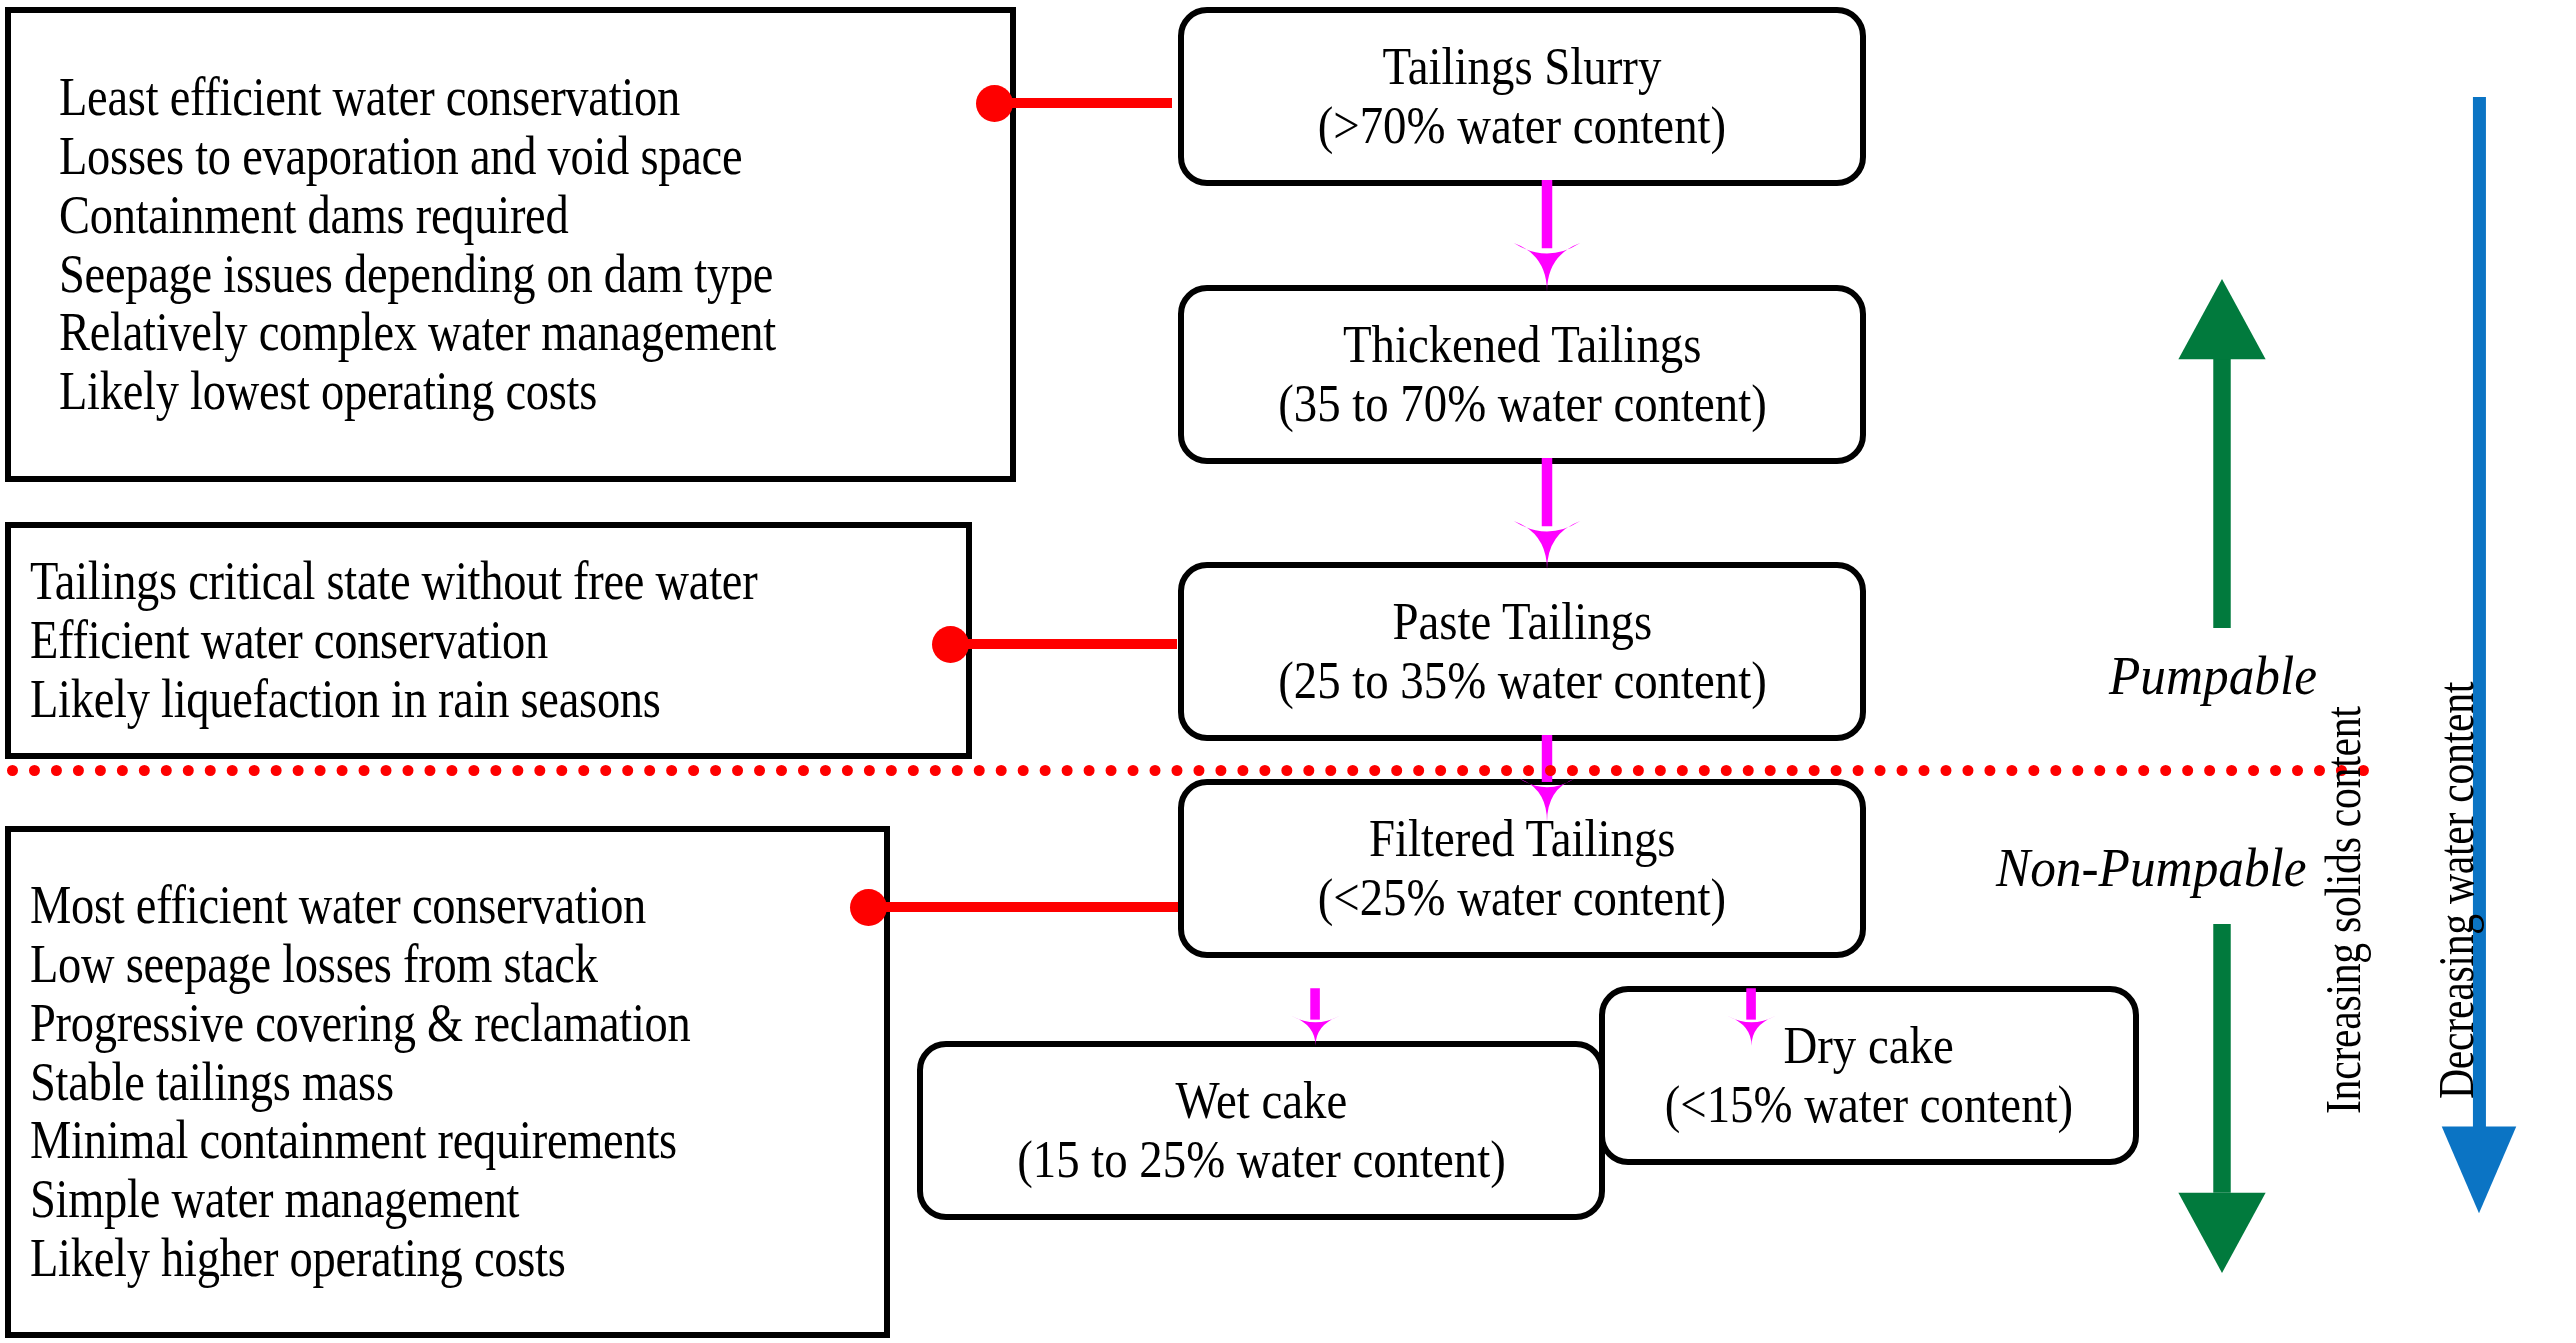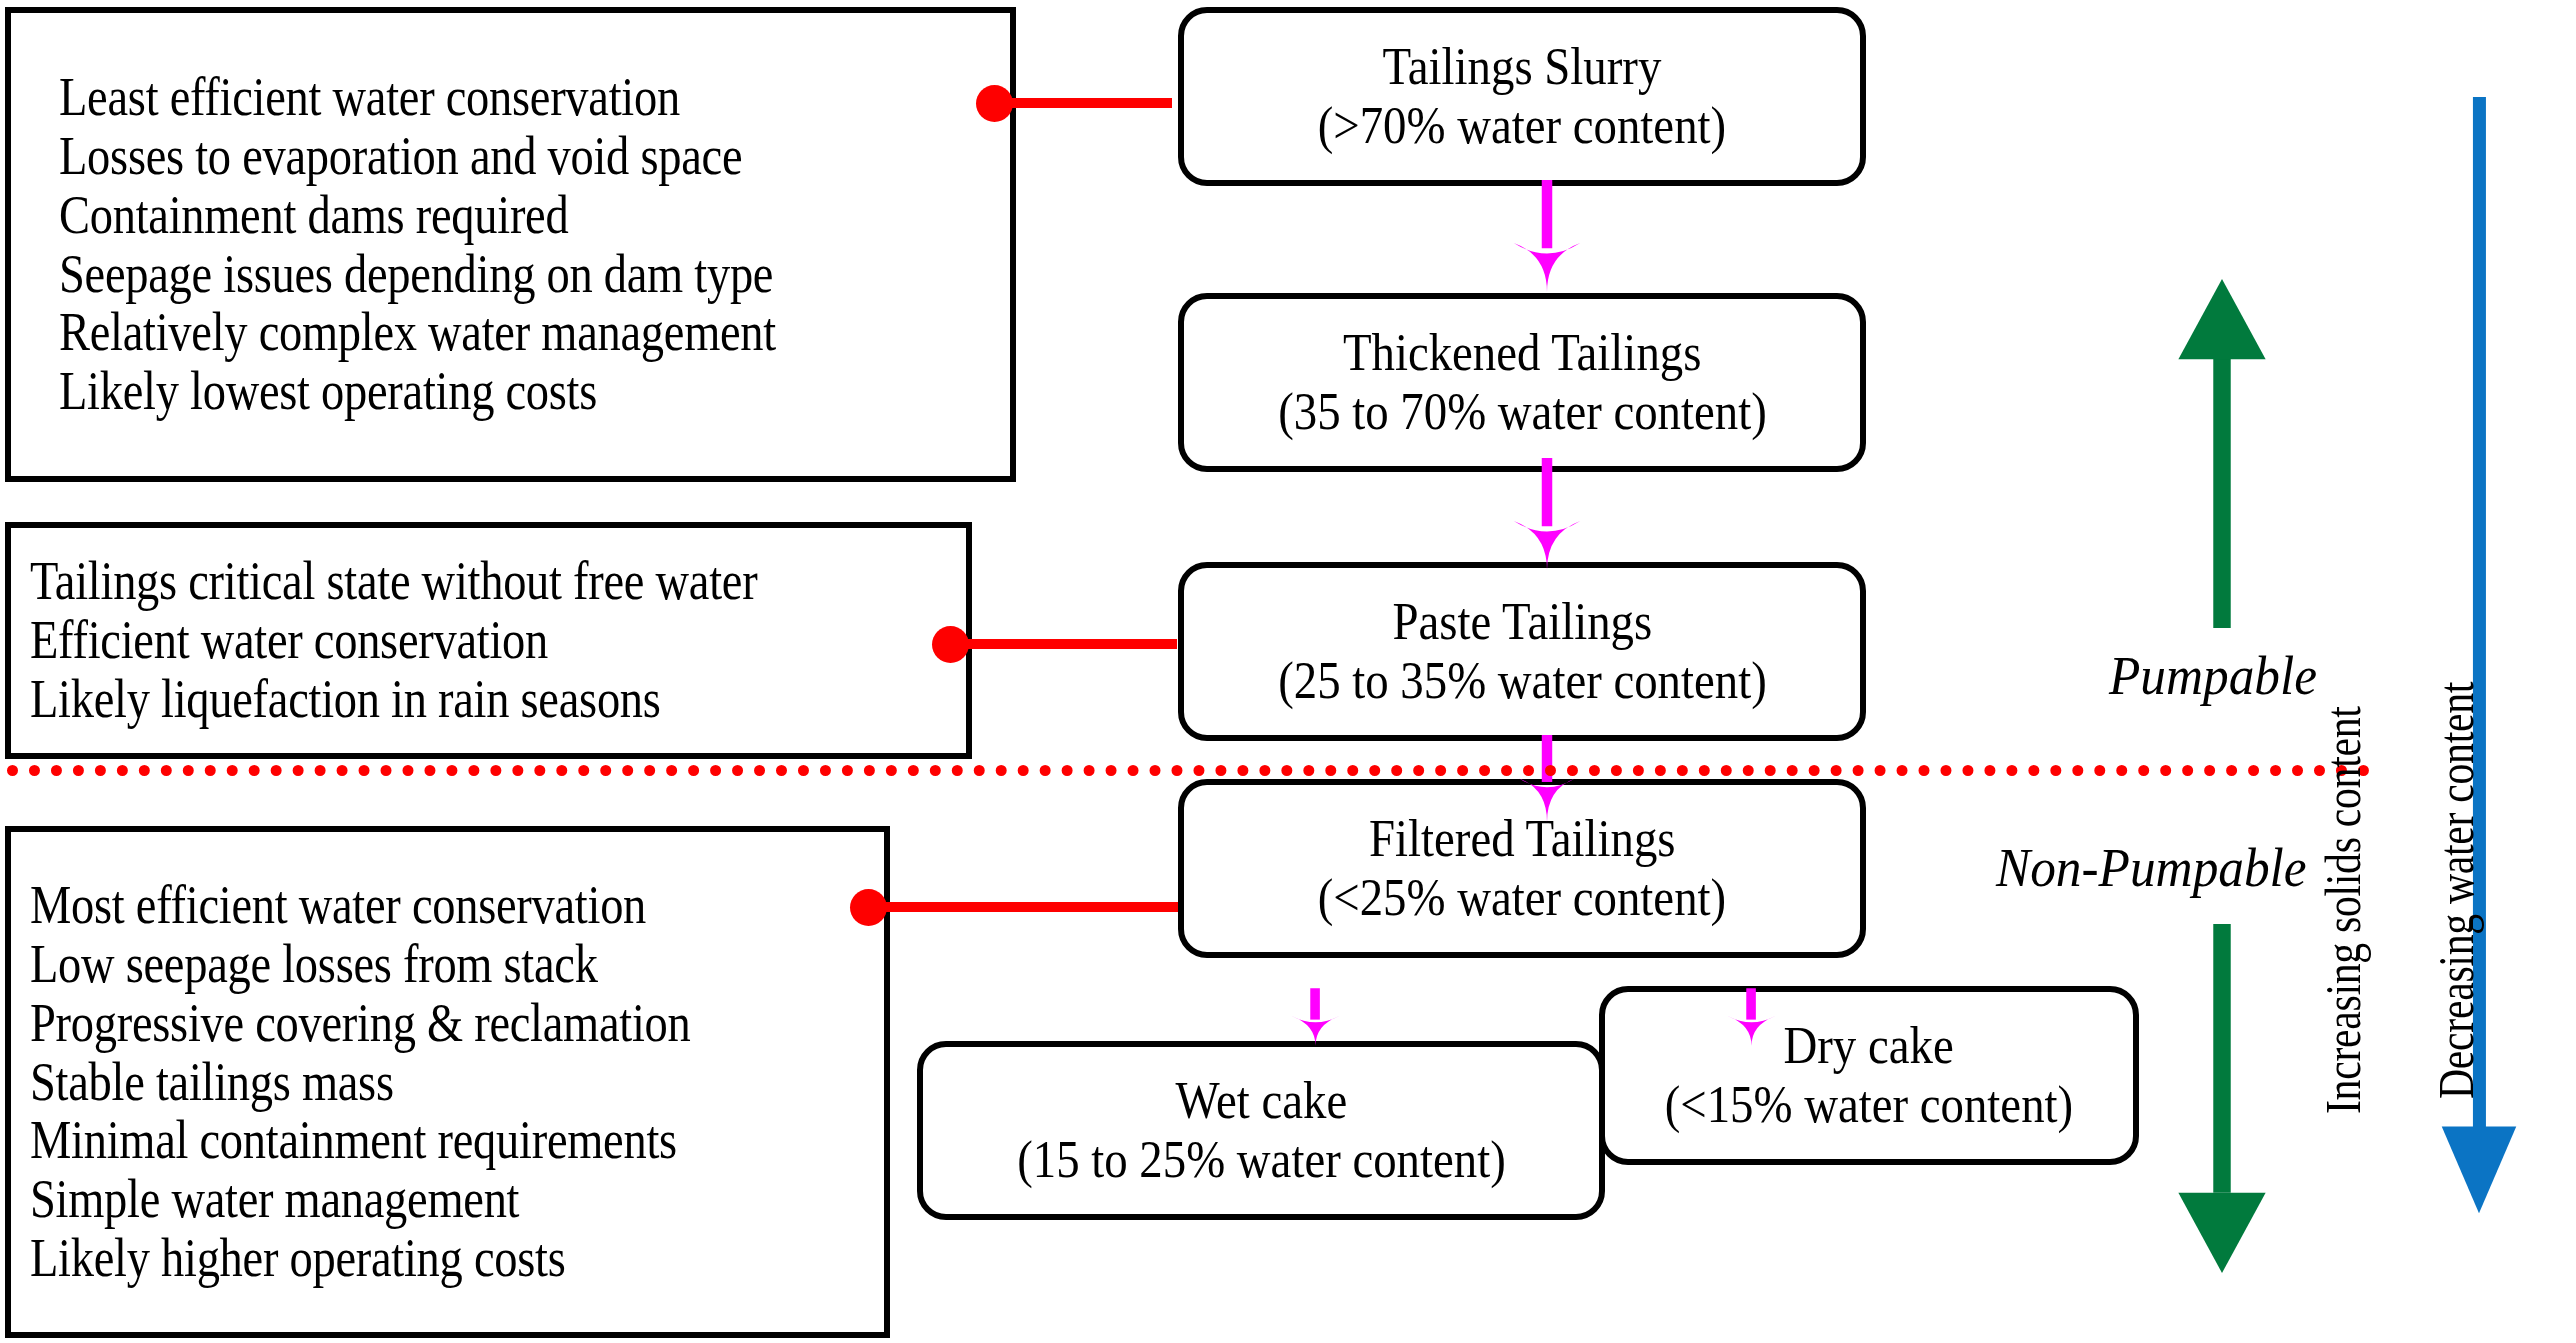--- a/index.html
+++ b/index.html
@@ -121,21 +121,21 @@
   <div class="red-dot" style="left:932px; top:626px; width:37px; height:37px;"></div>
 
   <div class="red-line" style="left:867px; top:902px; width:314px;"></div>
   <div class="red-dot" style="left:850px; top:889px; width:37px; height:37px;"></div>
 
   <div class="box nodebox" style="left:1178px; top:7px; width:688px; height:179px;">
     <div class="t1">Tailings Slurry</div>
     <div class="t2">(&gt;70% water content)</div>
   </div>
 
-  <div class="box nodebox" style="left:1178px; top:293px; width:688px; height:179px;">
+  <div class="box nodebox" style="left:1178px; top:285px; width:688px; height:179px;">
     <div class="t1">Thickened Tailings</div>
     <div class="t2">(35 to 70% water content)</div>
   </div>
 
   <div class="box nodebox" style="left:1178px; top:562px; width:688px; height:179px;">
     <div class="t1">Paste Tailings</div>
     <div class="t2">(25 to 35% water content)</div>
   </div>
 
   <div class="box nodebox" style="left:1178px; top:779px; width:688px; height:179px;">

